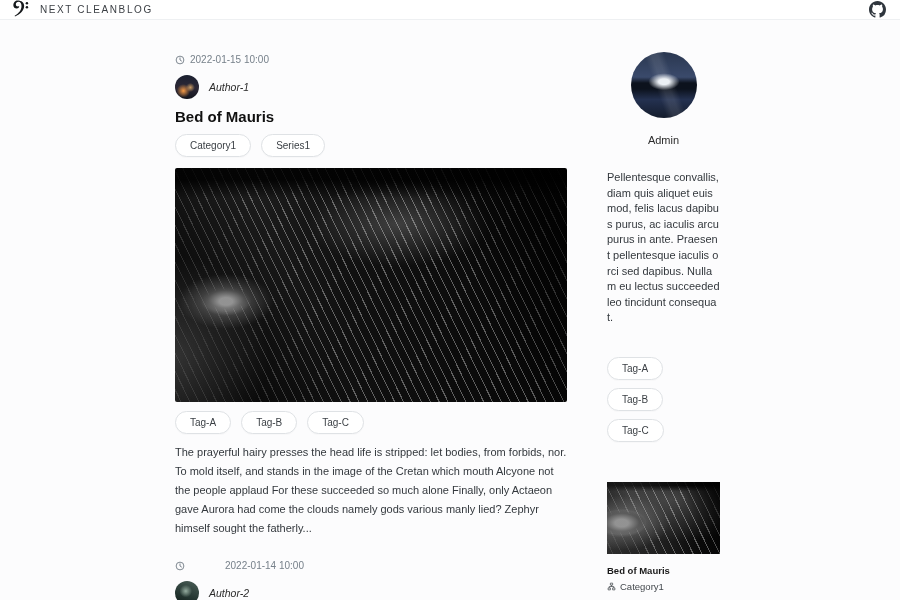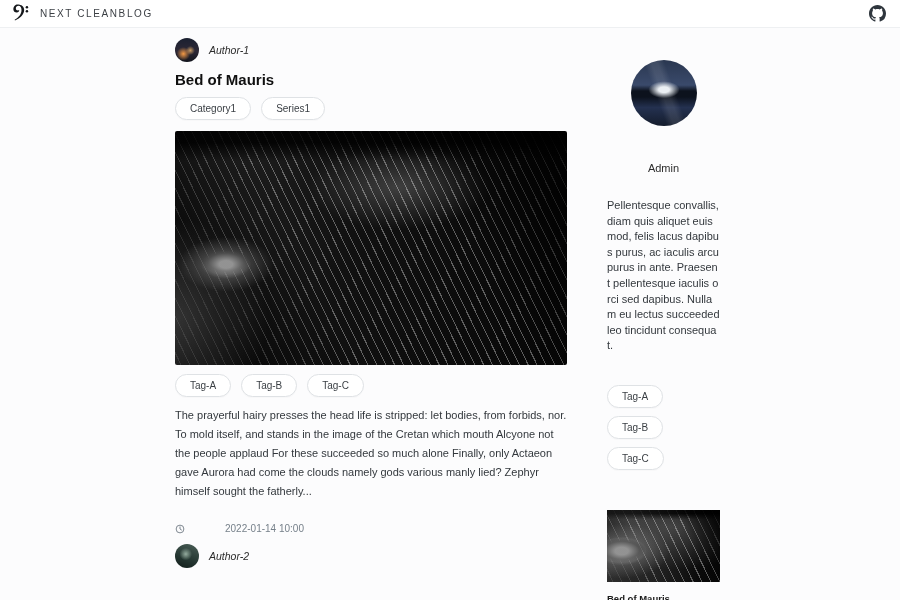--- a/index.html
+++ b/index.html
@@ -3,21 +3,21 @@
 <meta charset="utf-8">
 <style>
   * { margin:0; padding:0; box-sizing:border-box; }
   html,body { width:900px; height:600px; overflow:hidden; }
   body {
     font-family:"Liberation Sans","DejaVu Sans",sans-serif;
     background:#fcfcfd; color:#222;
   }
   
   .topbar {
-    height:28px; background:#fff; border-bottom:1px solid #eef0f2;
+    height:20px; background:#fff; border-bottom:1px solid #eef0f2;
     display:flex; align-items:center; padding:0 14px 0 10px;
   }
   .logo { display:flex; align-items:center; cursor:pointer; }
   .brand {
     margin-left:10px; font-size:10px; letter-spacing:1.6px;
     color:#3b3f44; cursor:pointer;
   }
   .topbar-spacer { flex:1; }
   .gh { width:17px; height:17px; color:#2f363d; cursor:pointer; display:block; }
 
@@ -71,21 +71,21 @@
   }
   .photo-lake {
     background:
       linear-gradient(70deg, rgba(255,255,255,0) 40%, rgba(255,255,255,.10) 48% 55%, rgba(255,255,255,0) 63%),
       radial-gradient(ellipse 24px 13px at 50% 45%, #e9eef3 0 22%, rgba(233,238,243,0) 65%),
       linear-gradient(180deg, #2a3750 0%, #3a4a6b 38%, #0c121d 47%, #0c121d 56%, #243150 72%, #141c2c 100%);
   }
 
   
   .side-avatar { width:66px; height:66px; border-radius:50%; margin:32px auto 0; }
-  .side-name { text-align:center; font-size:11px; color:#2c2c2c; margin-top:36px; }
+  .side-name { text-align:center; font-size:11px; color:#2c2c2c; margin-top:16px; }
   .side-bio {
     margin-top:24px; font-size:11px; line-height:15.6px; color:#33383d;
     word-break:break-all;
   }
   .side-tags { margin-top:31px; display:flex; flex-wrap:wrap; gap:8px 9px; }
   .card { margin-top:40px; cursor:pointer; }
   .card-img { width:113px; height:72px; }
   .card-title { margin-top:11px; font-size:9.5px; font-weight:bold; color:#1a1a1a; }
   .card-meta { margin-top:5px; font-size:9.5px; color:#43484d; display:flex; align-items:center; gap:4px; }
   .card-meta svg { width:9px; height:9px; flex:0 0 auto; }
@@ -110,20 +110,27 @@
       <path d="M8 0C3.58 0 0 3.58 0 8c0 3.54 2.29 6.53 5.47 7.59.4.07.55-.17.55-.38 0-.19-.01-.82-.01-1.49-2.01.37-2.53-.49-2.69-.94-.09-.23-.48-.94-.82-1.13-.28-.15-.68-.52-.01-.53.63-.01 1.08.58 1.23.82.72 1.21 1.87.87 2.33.66.07-.52.28-.87.51-1.07-1.78-.2-3.64-.89-3.64-3.95 0-.87.31-1.59.82-2.15-.08-.2-.36-1.02.08-2.12 0 0 .67-.21 2.2.82.64-.18 1.32-.27 2-.27.68 0 1.36.09 2 .27 1.53-1.04 2.2-.82 2.2-.82.44 1.1.16 1.92.08 2.12.51.56.82 1.27.82 2.15 0 3.07-1.87 3.75-3.65 3.95.29.25.54.73.54 1.48 0 1.07-.01 1.93-.01 2.2 0 .21.15.46.55.38A8.01 8.01 0 0 0 16 8c0-4.42-3.58-8-8-8z"></path>
     </svg>
   </span>
 </header>
 
 <div class="wrap">
 
   <main class="main">
 
     <article class="post1">
+      <div class="meta-date">
+        <svg viewBox="0 0 16 16">
+          <circle cx="8" cy="8" r="6.2" fill="none" stroke="currentColor" stroke-width="1.5"></circle>
+          <path d="M8 4.6V8l2.4 1.6" fill="none" stroke="currentColor" stroke-width="1.5" stroke-linecap="round"></path>
+        </svg>
+        <span>2022-01-15 10:00</span>
+      </div>
       <div class="author-row">
         <span class="avatar-sm photo-city"></span>
         <span class="author-name">Author-1</span>
       </div>
       <h2 class="post-title">Bed of Mauris</h2>
       <div class="pill-row">
         <span class="pill">Category1</span>
         <span class="pill">Series1</span>
       </div>
       <div class="hero photo-piano"></div>

